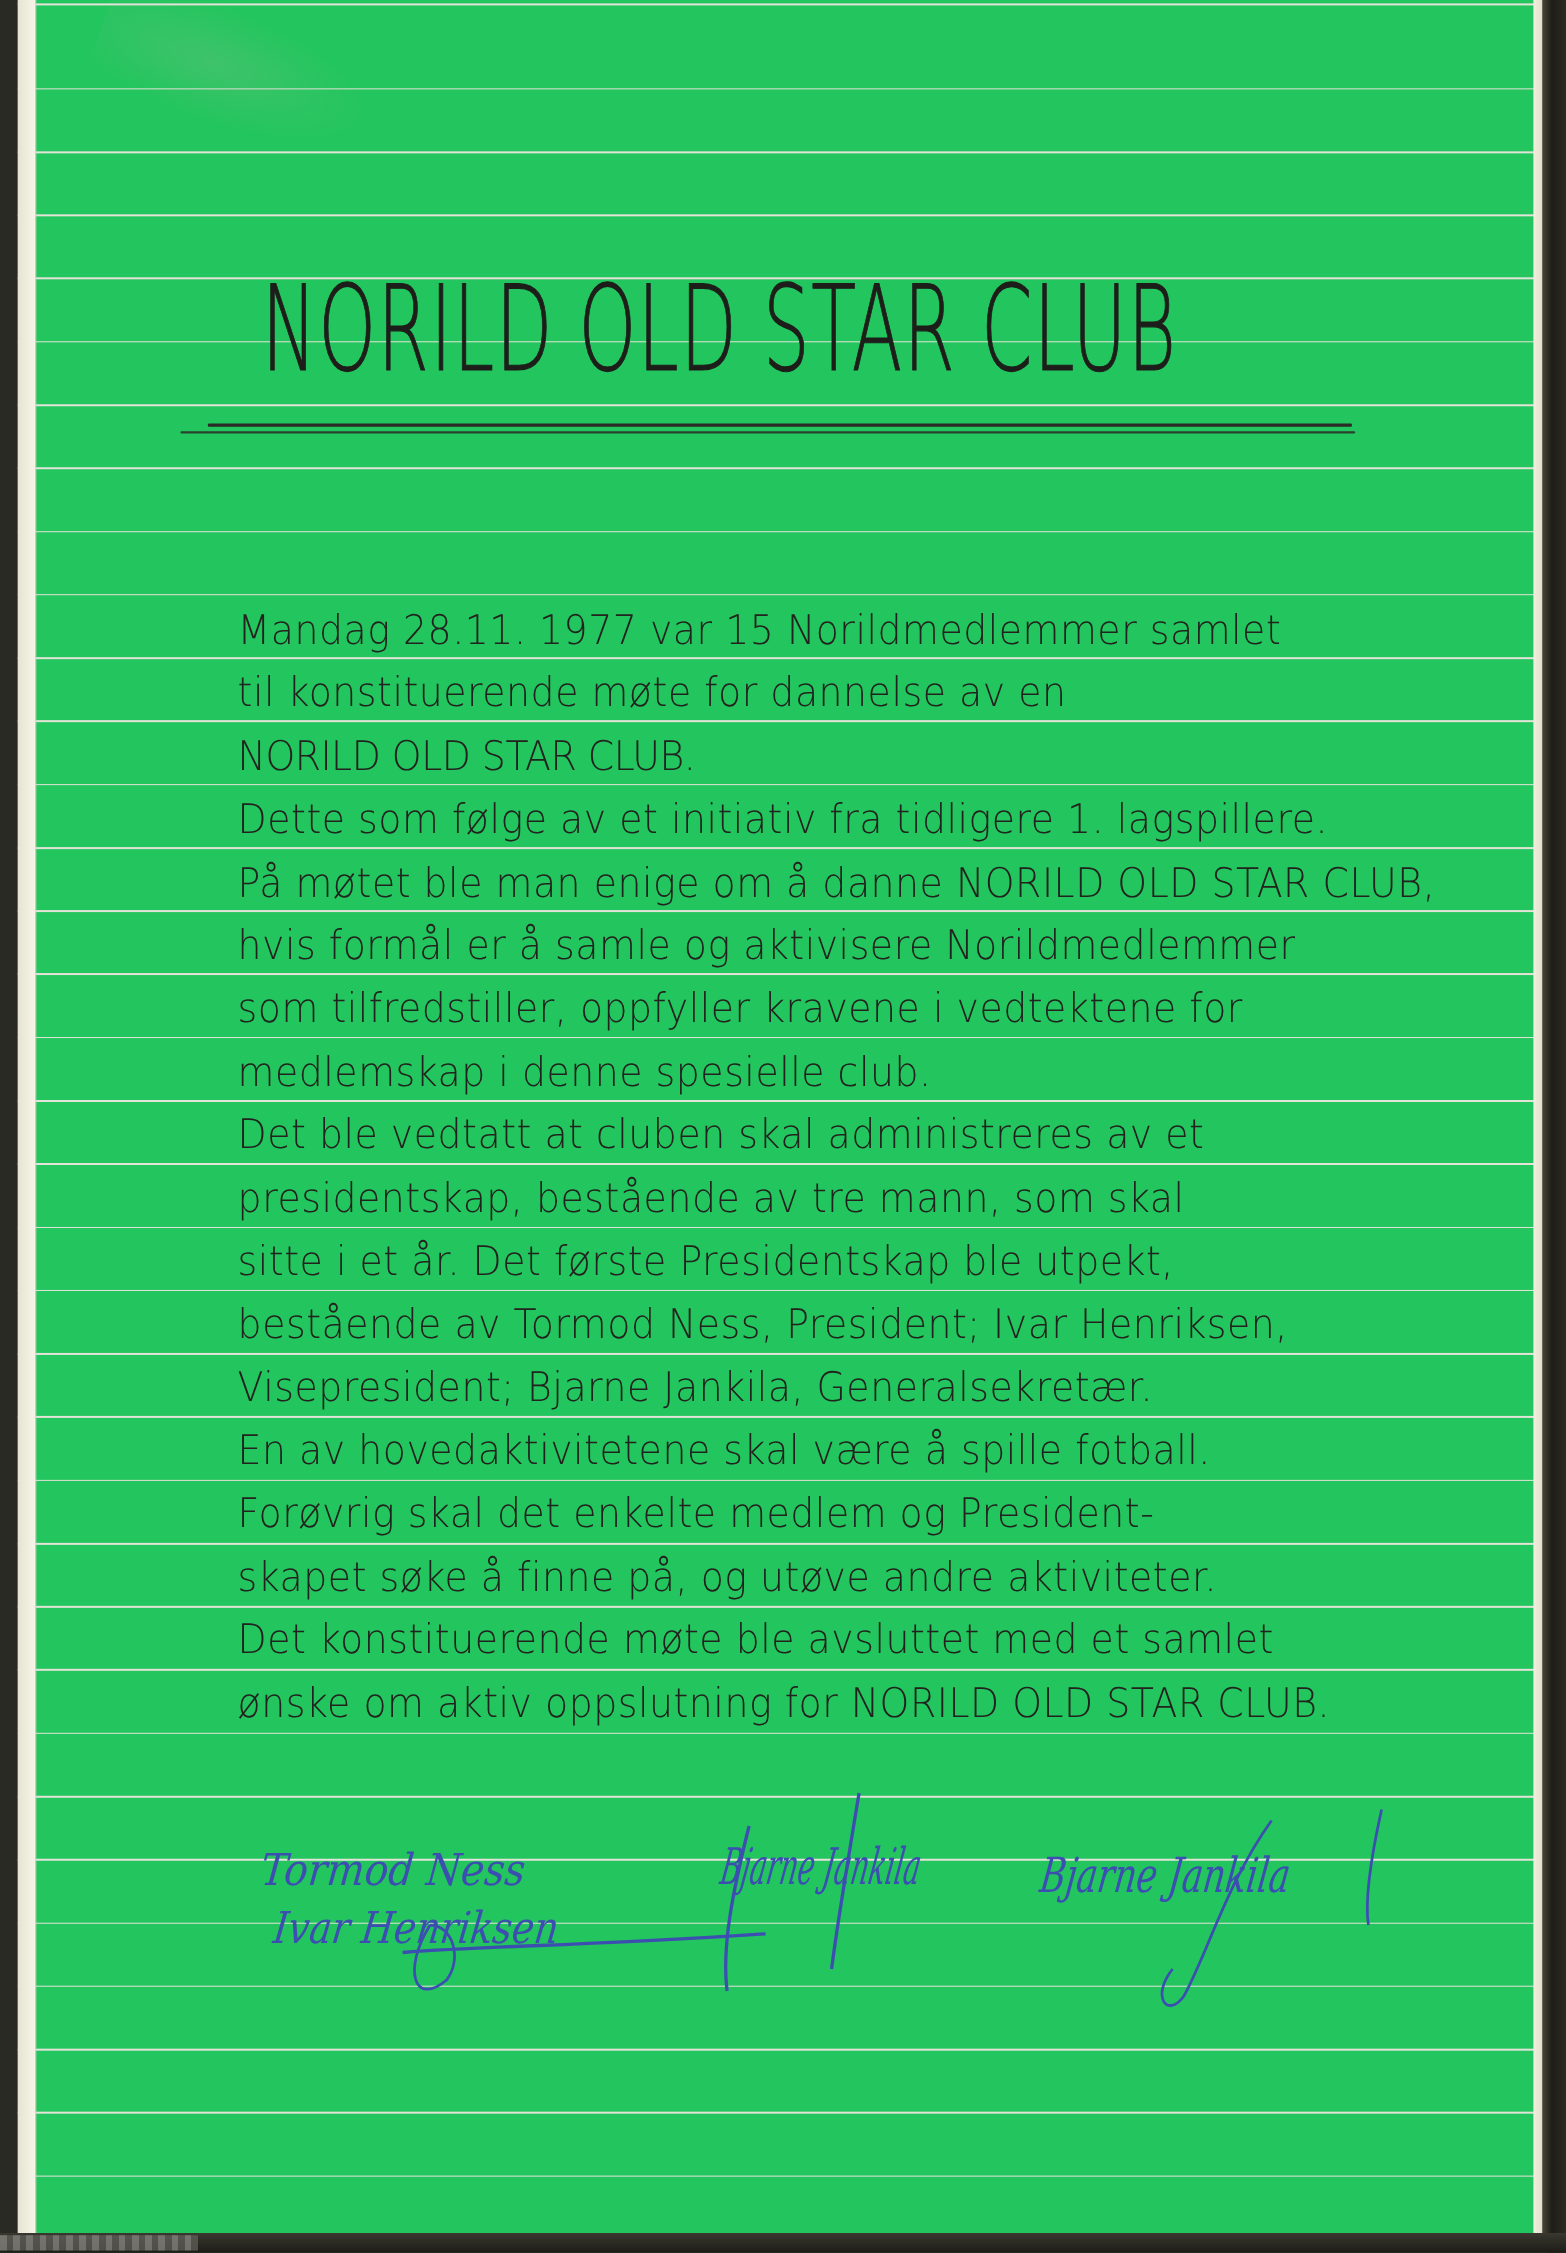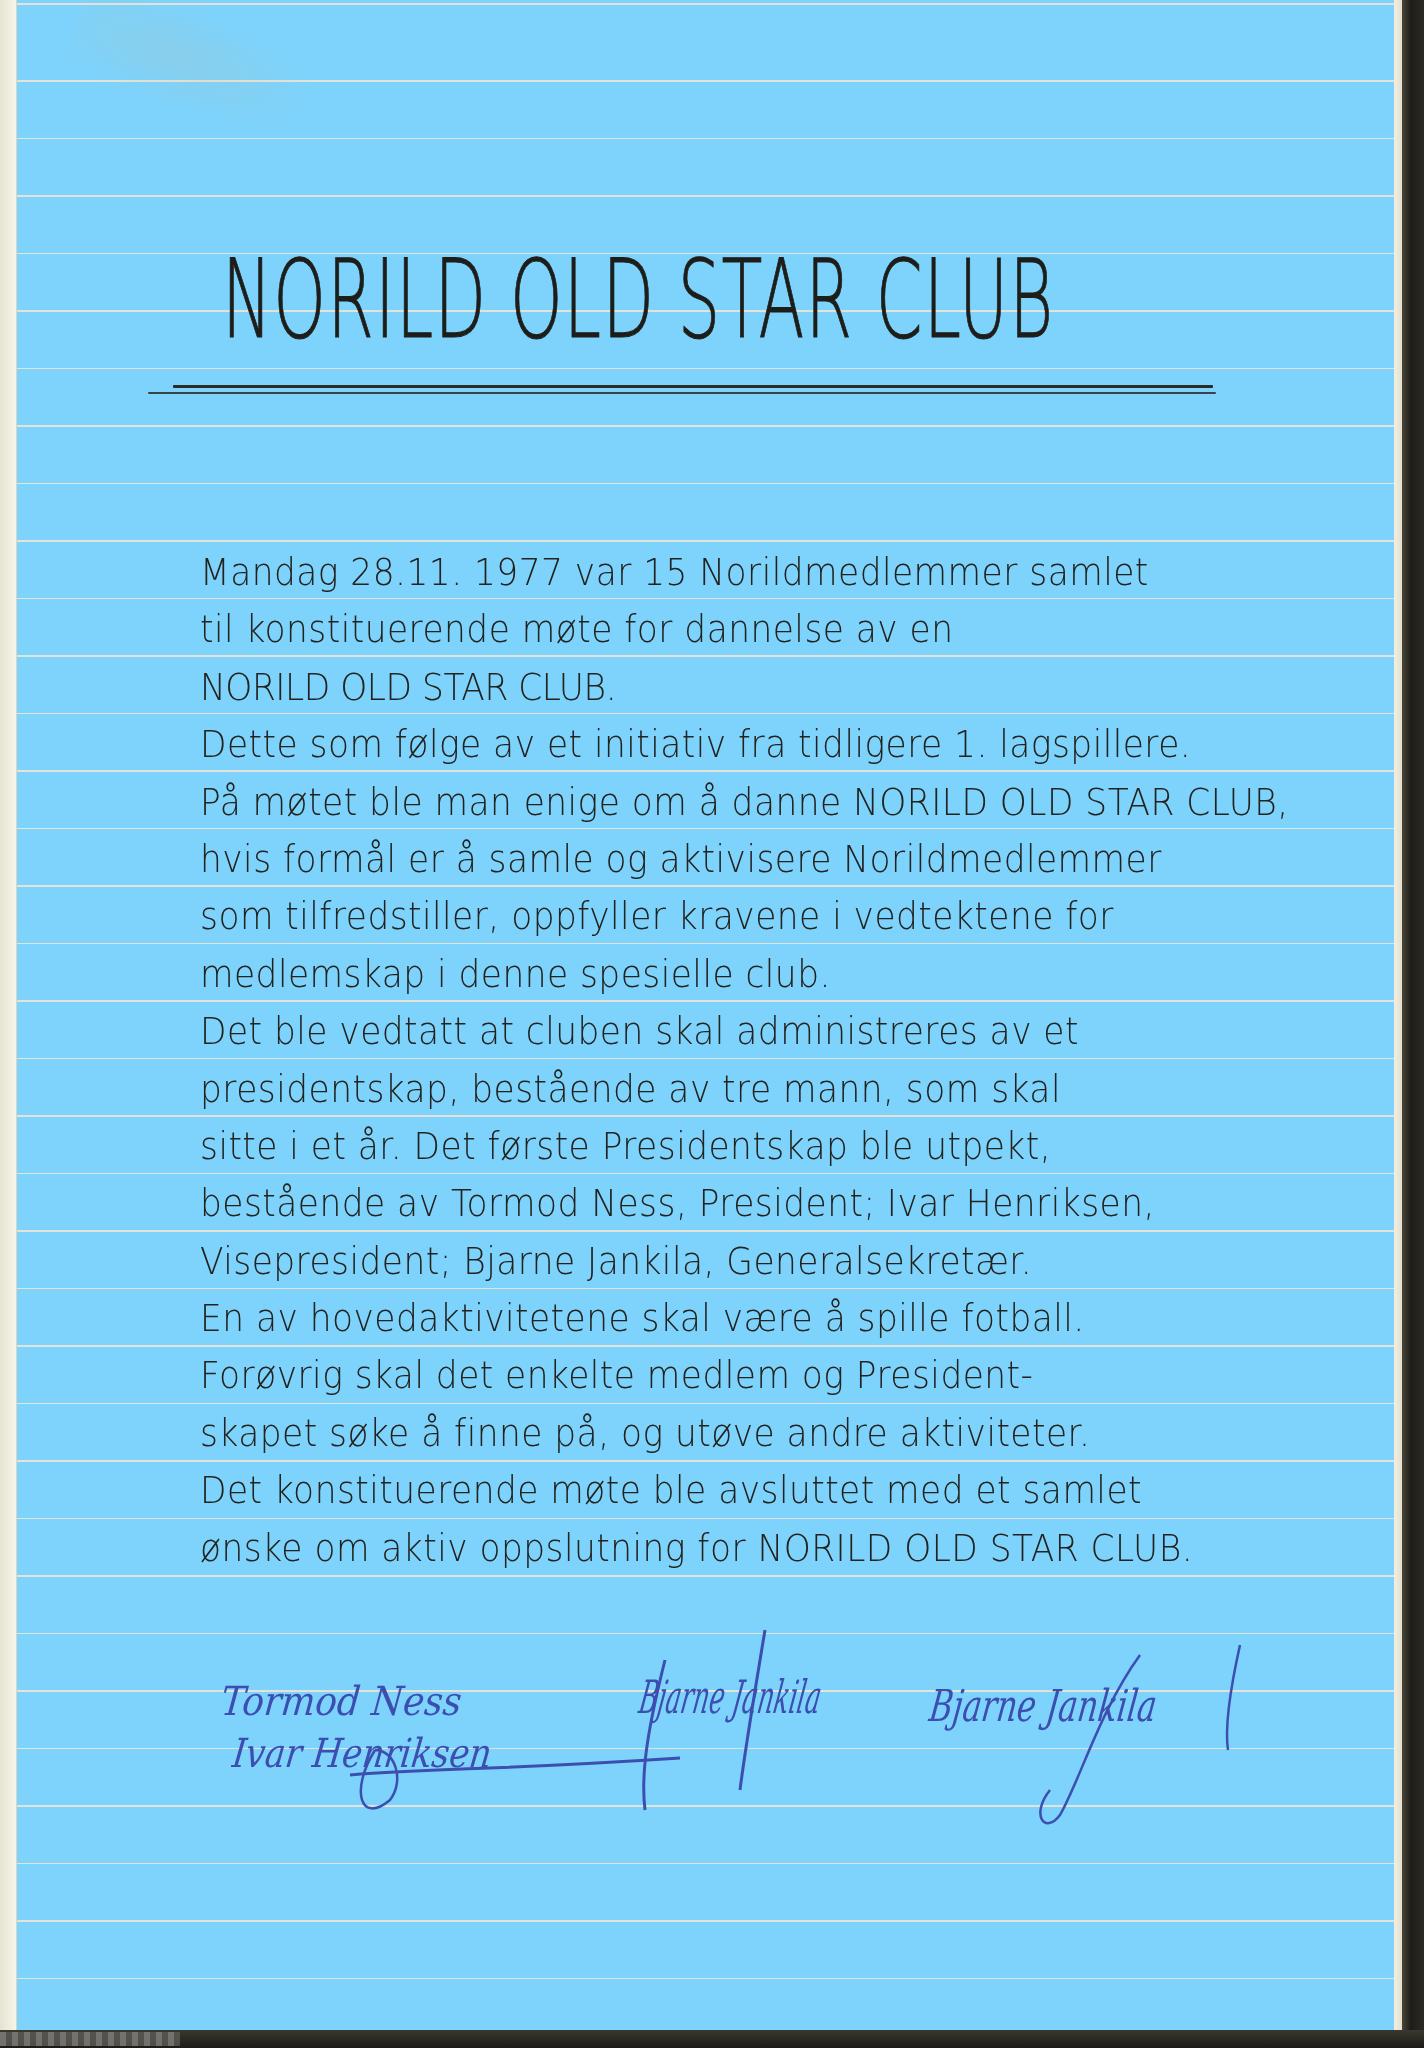--- a/index.html
+++ b/index.html
@@ -3,23 +3,23 @@
   <meta charset="utf-8">
   <style>
     html, body { margin: 0; padding: 0; }
     body {
       width: 1424px; height: 2048px;
       background: #2a2a24;
       position: relative; overflow: hidden;
       font-family: "DejaVu Sans", sans-serif;
     }
     .page {
-      position: absolute; left: 0; top: 0;
+      position: absolute; left: 16px; top: 0;
       width: 1408px; height: 2032px;
-      background: #7dd3fc;
+      background: #22c55e;
       border-right: 1px solid #cfcbb6;
       overflow: hidden;
     }
     .page::before {
       
       content: ""; position: absolute; inset: 0;
       background-image: repeating-linear-gradient(
         to bottom,
         transparent 0px, transparent 56px,
         #e4e3d8 56px, #e4e3d8 57.5px);

